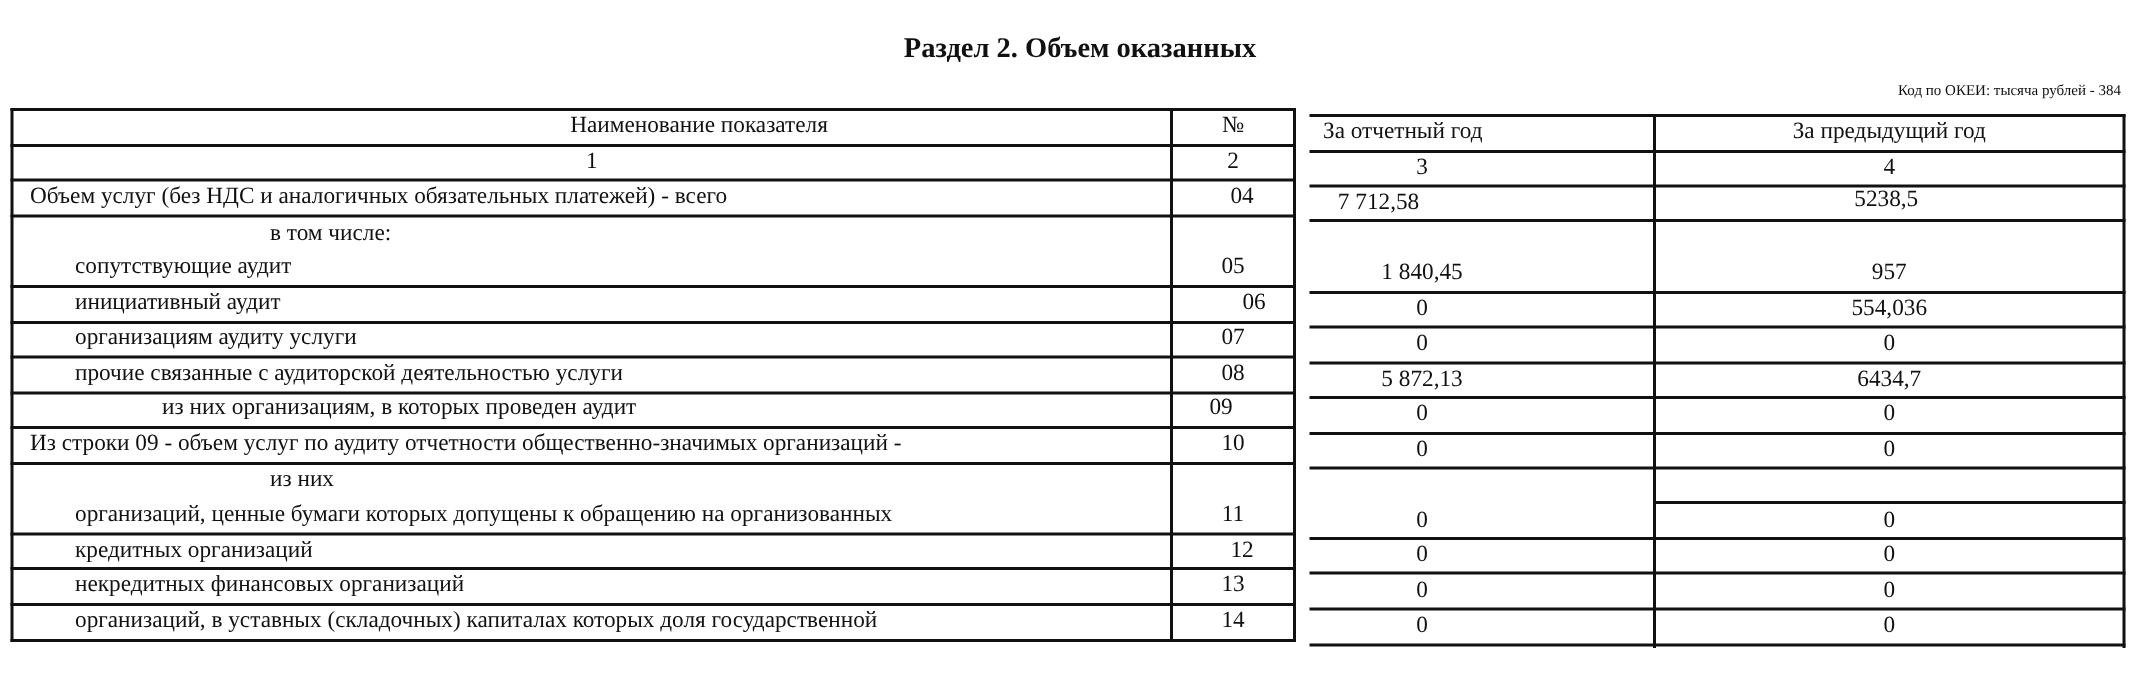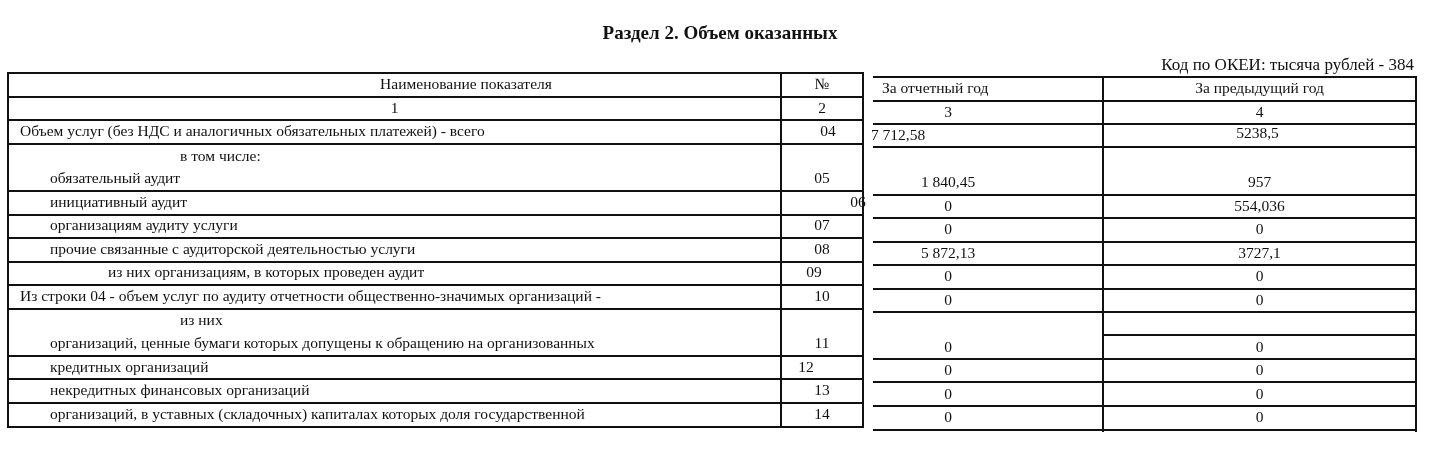--- a/index.html
+++ b/index.html
@@ -6,21 +6,21 @@
   body {
     width: 1430px; height: 450px; position: relative; overflow: hidden;
     font-family: "Liberation Serif", "DejaVu Serif", serif;
     color: #111;
   }
   .title {
     position: absolute; left: 0; width: 1440px; top: 22px;
     text-align: center; font-weight: bold; font-size: 19px;
   }
   .okei {
-    position: absolute; right: 16px; top: 55px; font-size: 17px;
+    position: absolute; right: 16px; top: 55px; font-size: 10px;
   }
   .cell {
     position: absolute; box-sizing: border-box; font-size: 15.5px;
     line-height: 20px; white-space: nowrap; overflow: hidden;
   }
   .hline { position: absolute; height: 2px; background: #111; }
   .vline { position: absolute; width: 2px; background: #111; }
   .c { text-align: center; }
   .l { text-align: left; }
 </style>
@@ -52,44 +52,44 @@
 
   <div class="cell c" style="left:9px;width:914px;top:74px">Наименование показателя</div>
   <div class="cell c" style="left:782px;width:80px;top:74px">№</div>
   <div class="cell c" style="left:9px;width:771px;top:98px">1</div>
   <div class="cell c" style="left:782px;width:80px;top:98px">2</div>
 
   <div class="cell l" style="left:20px;top:121px">Объем услуг (без НДС и аналогичных обязательных платежей) - всего</div>
   <div class="cell c" style="left:782px;width:92px;top:121px">04</div>
 
   <div class="cell l" style="left:180px;top:146px">в том числе:</div>
-  <div class="cell l" style="left:50px;top:168px">обязательный аудит</div>
+  <div class="cell l" style="left:50px;top:168px">сопутствующие аудит</div>
   <div class="cell c" style="left:782px;width:80px;top:168px">05</div>
 
   <div class="cell l" style="left:50px;top:192px">инициативный аудит</div>
-  <div class="cell c" style="left:820px;width:76px;top:192px">06</div>
+  <div class="cell c" style="left:798px;width:76px;top:192px">06</div>
 
   <div class="cell l" style="left:50px;top:215px">организациям аудиту услуги</div>
   <div class="cell c" style="left:782px;width:80px;top:215px">07</div>
 
   <div class="cell l" style="left:50px;top:239px">прочие связанные с аудиторской деятельностью услуги</div>
   <div class="cell c" style="left:782px;width:80px;top:239px">08</div>
 
   <div class="cell l" style="left:108px;top:262px">из них организациям, в которых проведен аудит</div>
   <div class="cell c" style="left:782px;width:64px;top:262px">09</div>
 
-  <div class="cell l" style="left:20px;top:286px">Из строки 04 - объем услуг по аудиту отчетности общественно-значимых организаций -</div>
+  <div class="cell l" style="left:20px;top:286px">Из строки 09 - объем услуг по аудиту отчетности общественно-значимых организаций -</div>
   <div class="cell c" style="left:782px;width:80px;top:286px">10</div>
 
   <div class="cell l" style="left:180px;top:310px">из них</div>
   <div class="cell l" style="left:50px;top:333px">организаций, ценные бумаги которых допущены к обращению на организованных</div>
   <div class="cell c" style="left:782px;width:80px;top:333px">11</div>
 
   <div class="cell l" style="left:50px;top:357px">кредитных организаций</div>
-  <div class="cell c" style="left:760px;width:92px;top:357px">12</div>
+  <div class="cell c" style="left:782px;width:92px;top:357px">12</div>
 
   <div class="cell l" style="left:50px;top:380px">некредитных финансовых организаций</div>
   <div class="cell c" style="left:782px;width:80px;top:380px">13</div>
 
   <div class="cell l" style="left:50px;top:404px">организаций, в уставных (складочных) капиталах которых доля государственной</div>
   <div class="cell c" style="left:782px;width:80px;top:404px">14</div>
 </div>
 
 <div>
   <div class="vline" style="left:1102px;top:76px;height:356px"></div>
@@ -108,34 +108,34 @@
   <div class="hline" style="left:873px;width:544px;top:358px"></div>
   <div class="hline" style="left:873px;width:544px;top:381px"></div>
   <div class="hline" style="left:873px;width:544px;top:405px"></div>
   <div class="hline" style="left:873px;width:544px;top:429px"></div>
 
   <div class="cell l" style="left:882px;top:78px">За отчетный год</div>
   <div class="cell c" style="left:1104px;width:311px;top:78px">За предыдущий год</div>
   <div class="cell c" style="left:873px;width:150px;top:102px">3</div>
   <div class="cell c" style="left:1104px;width:311px;top:102px">4</div>
 
-  <div class="cell c" style="left:823px;width:150px;top:125px">7 712,58</div>
+  <div class="cell c" style="left:844px;width:150px;top:125px">7 712,58</div>
   <div class="cell c" style="left:1104px;width:307px;top:123px">5238,5</div>
 
   <div class="cell c" style="left:873px;width:150px;top:172px">1 840,45</div>
   <div class="cell c" style="left:1104px;width:311px;top:172px">957</div>
 
   <div class="cell c" style="left:873px;width:150px;top:196px">0</div>
   <div class="cell c" style="left:1104px;width:311px;top:196px">554,036</div>
 
   <div class="cell c" style="left:873px;width:150px;top:219px">0</div>
   <div class="cell c" style="left:1104px;width:311px;top:219px">0</div>
 
   <div class="cell c" style="left:873px;width:150px;top:243px">5 872,13</div>
-  <div class="cell c" style="left:1104px;width:311px;top:243px">3727,1</div>
+  <div class="cell c" style="left:1104px;width:311px;top:243px">6434,7</div>
 
   <div class="cell c" style="left:873px;width:150px;top:266px">0</div>
   <div class="cell c" style="left:1104px;width:311px;top:266px">0</div>
 
   <div class="cell c" style="left:873px;width:150px;top:290px">0</div>
   <div class="cell c" style="left:1104px;width:311px;top:290px">0</div>
 
   <div class="cell c" style="left:873px;width:150px;top:337px">0</div>
   <div class="cell c" style="left:1104px;width:311px;top:337px">0</div>
 

